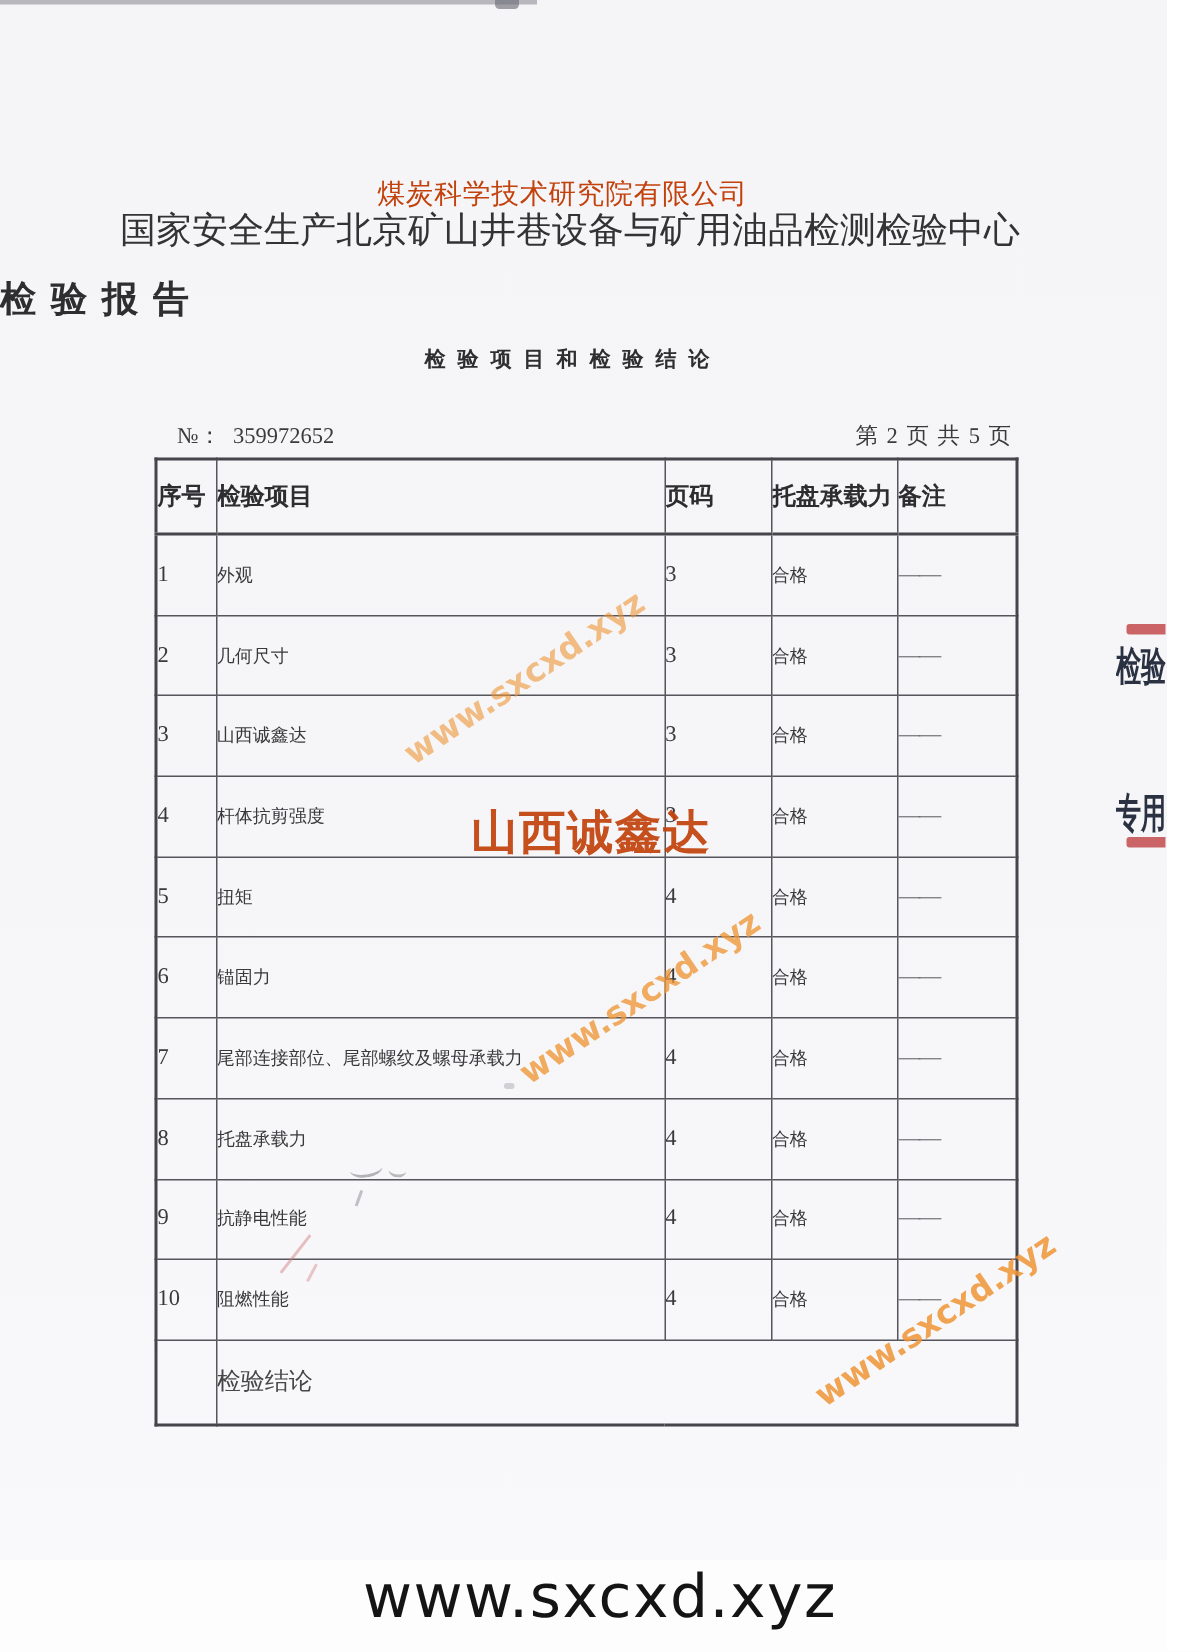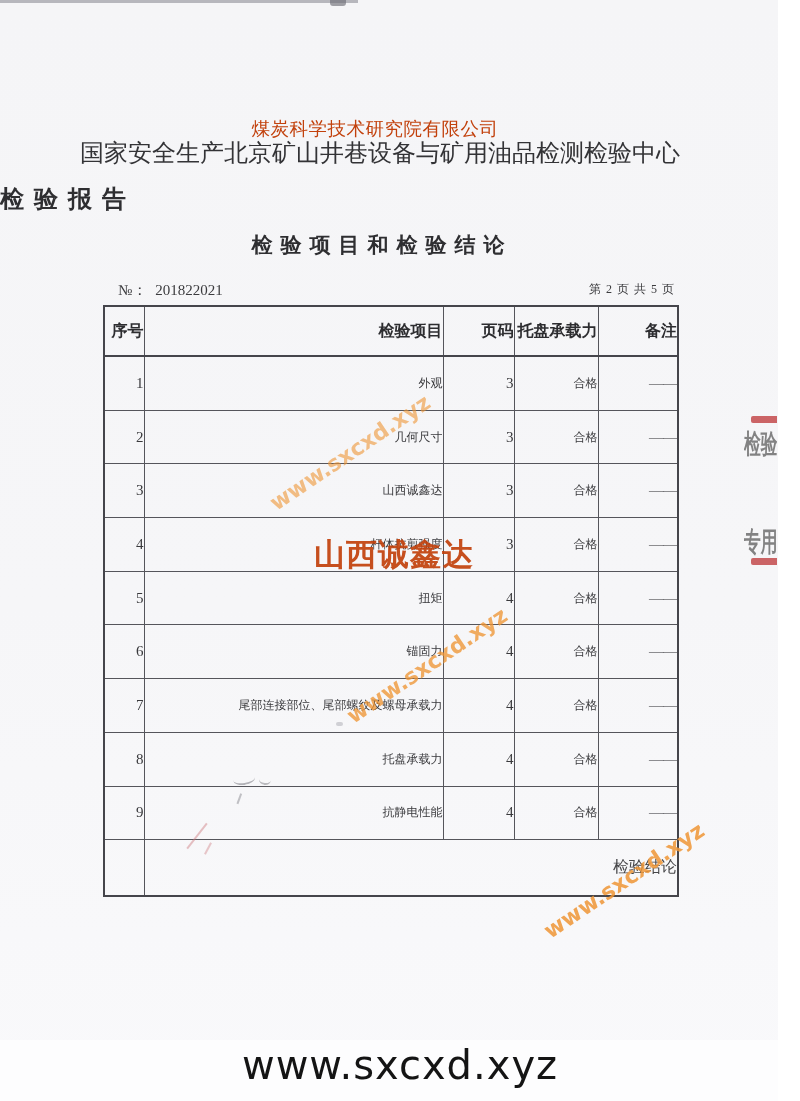--- a/index.html
+++ b/index.html
@@ -13,29 +13,29 @@
   
   .top-edge{left:0;top:0;width:358px;height:3px;background:#8e8e96;opacity:.6;}
   .top-blob{left:330px;top:0;width:16px;height:6px;background:#6f6f78;opacity:.65;border-radius:0 0 3px 3px;}
   .right-strip{left:778px;top:0;width:22px;height:1101px;background:#ffffff;z-index:6;}
   .bottom-band{left:0;top:1040px;width:800px;height:61px;background:#fdfdfe;z-index:5;}
 
   
   .org1{left:0;top:95px;width:750px;text-align:center;font-size:18.5px;letter-spacing:.5px;color:#c2410c;margin-top:21px;}
   .org2{left:0;top:137px;width:760px;text-align:center;font-size:24px;letter-spacing:0;color:#333336;}
   .rpt-title{left:0;top:183px;width:766px;text-align:left;font-size:24px;font-weight:bold;letter-spacing:10px;color:#2e2e31;}
-  .rpt-subtitle{left:0;top:231px;width:764px;text-align:center;font-size:21px;font-weight:bold;letter-spacing:8px;color:#2e2e31;}
+  .rpt-subtitle{left:0;top:231px;width:764px;text-align:center;font-size:14px;font-weight:bold;letter-spacing:8px;color:#2e2e31;}
   .meta-no{left:118px;top:281px;font-size:15px;color:#3b3b3e;}
   .meta-no .lbl{margin-right:8px;}
-  .meta-page{top:281px;right:125px;font-size:12px;color:#3b3b3e;letter-spacing:1px;}
+  .meta-page{top:281px;right:125px;font-size:15px;color:#3b3b3e;letter-spacing:1px;}
 
   
   .report-table{position:absolute;left:103px;top:305px;width:574px;border-collapse:collapse;table-layout:fixed;z-index:1;background:transparent;}
   .report-table th,.report-table td{
-    border:1.5px solid #55555b;text-align:right;vertical-align:middle;
+    border:1.5px solid #55555b;text-align:left;vertical-align:middle;
     padding:0;overflow:hidden;white-space:nowrap;
   }
   .report-table{border:2px solid #45454b;}
   .report-table thead th{height:48px;font-size:16px;font-weight:600;color:#2d2d30;border-bottom:2px solid #45454b;}
   .report-table tbody td{height:52.7px;font-size:12px;color:#39393c;}
   .report-table td.c-no{font-size:15px;}
   .report-table td.c-page{font-size:15px;}
   .report-table td.c-remark{color:#6a6a6e;letter-spacing:-1px;font-size:15px;}
   .report-table tfoot td{height:55px;font-size:16px;color:#47474a;}
   .f-merged{padding-right:86px;}
@@ -45,21 +45,21 @@
       font-size:22px;color:#ef9636;transform:rotate(-34deg);white-space:nowrap;z-index:3;pointer-events:none;}
   .wm1{left:256px;top:440px;opacity:.6;}
   .wm3{left:333px;top:653px;opacity:.78;}
   .wm4{left:530px;top:868px;opacity:.85;}
   .brand{position:absolute;left:314px;top:534px;font-family:"DejaVu Sans","Liberation Sans",sans-serif;
       font-weight:bold;font-size:31px;letter-spacing:1px;color:#c2410c;opacity:.92;z-index:3;white-space:nowrap;pointer-events:none;}
   .footer-url{left:0;top:1042px;width:800px;text-align:center;z-index:6;
       font-family:"DejaVu Sans","Liberation Sans",sans-serif;font-size:40px;color:#141414;letter-spacing:1px;}
 
   
-  .stampfrag{position:absolute;overflow:hidden;z-index:2;color:#737373;opacity:.88;}
+  .stampfrag{position:absolute;overflow:hidden;z-index:2;color:#0f172a;opacity:.88;}
   .frag1{left:744px;top:413px;width:33px;height:50px;}
   .frag2{left:744px;top:516px;width:33px;height:54px;}
   .stampfrag .bar{position:absolute;background:#c65052;border-radius:2px;height:7px;width:40px;}
   .frag1 .bar{left:7px;top:3px;}
   .frag2 .bar{left:7px;top:42px;}
   .stamp-txt{position:absolute;left:0;font-size:27px;font-weight:bold;transform:scaleX(.62);transform-origin:left center;letter-spacing:0;white-space:nowrap;}
   .frag1 .stamp-txt{top:13px;}
   .frag2 .stamp-txt{top:8px;}
 
   
@@ -76,21 +76,21 @@
 
 <div class="abs top-edge"></div>
 <div class="abs top-blob"></div>
 
 <div class="abs org1">煤炭科学技术研究院有限公司</div>
 <div class="abs org2">国家安全生产北京矿山井巷设备与矿用油品检测检验中心</div>
 <div class="abs rpt-title">检验报告</div>
 <div class="abs rpt-subtitle">检验项目和检验结论</div>
 
 <div class="abs meta-no">
-  <span class="lbl">№：</span><span>201822021</span>
+  <span class="lbl">№：</span><span>359972652</span>
 </div>
 <div class="abs meta-page">第 2 页 共 5 页</div>
 
 <table class="report-table">
   <colgroup>
     <col style="width:40px">
       <col style="width:299px">
       <col style="width:71px">
       <col style="width:84px">
       <col style="width:80px">
@@ -161,20 +161,27 @@
         <td class="c-result">合格</td>
         <td class="c-remark">——</td>
       </tr>
       <tr>
         <td class="c-no">9</td>
         <td class="c-item">抗静电性能</td>
         <td class="c-page">4</td>
         <td class="c-result">合格</td>
         <td class="c-remark">——</td>
       </tr>
+      <tr>
+        <td class="c-no">10</td>
+        <td class="c-item">阻燃性能</td>
+        <td class="c-page">4</td>
+        <td class="c-result">合格</td>
+        <td class="c-remark">——</td>
+      </tr>
     </tbody>
   <tfoot>
     <tr>
       <td></td>
       <td colspan="4" class="f-merged">检验结论</td>
     </tr>
   </tfoot>
 </table>
 
 <div class="wm wm1">www.sxcxd.xyz</div>

